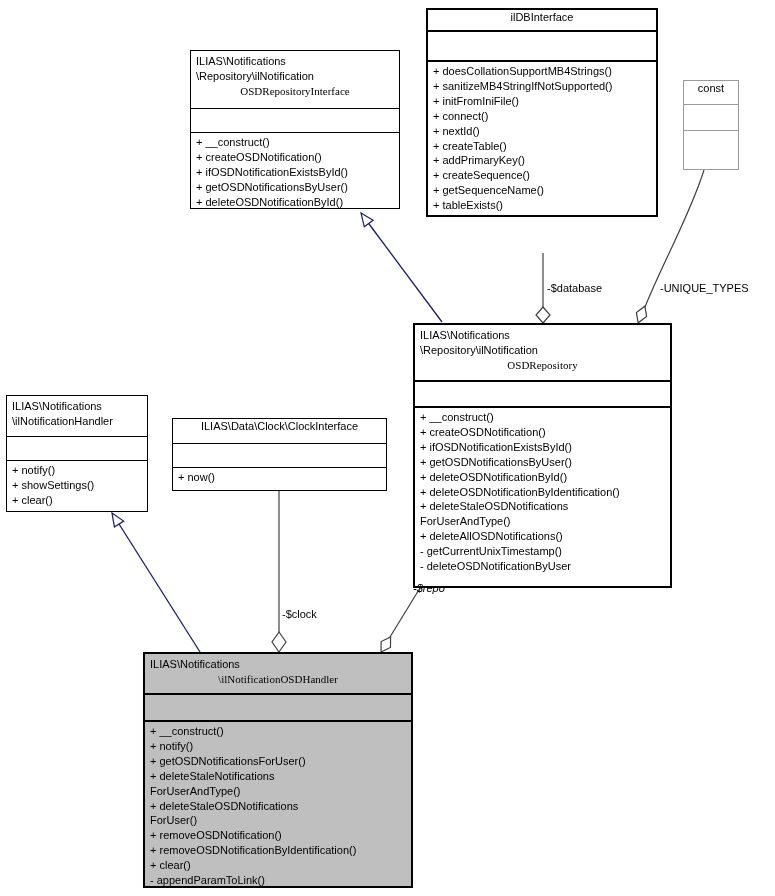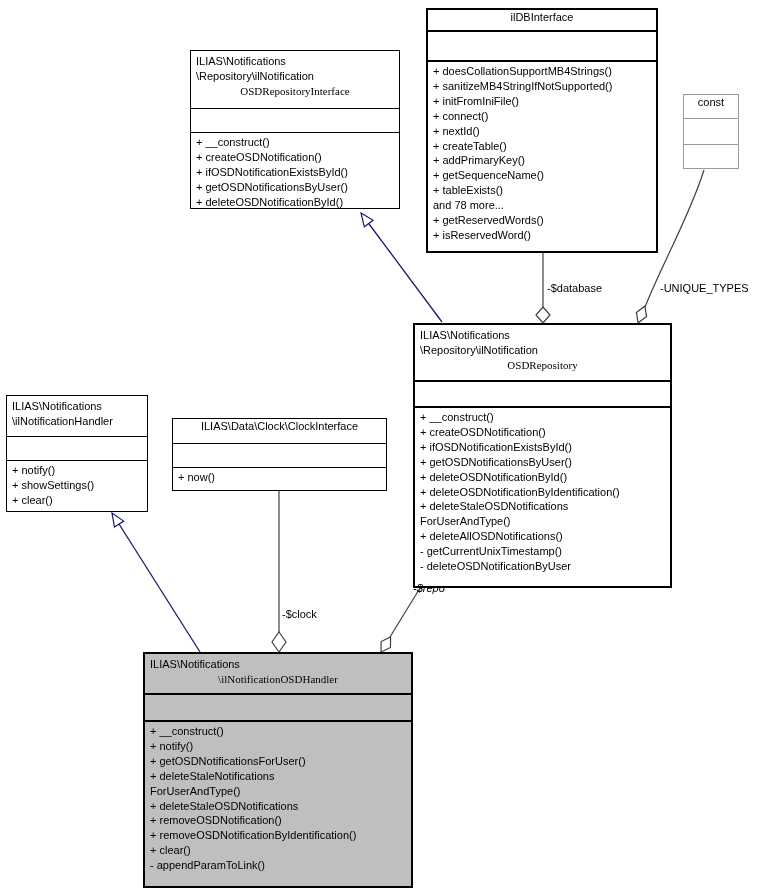--- a/index.html
+++ b/index.html
@@ -67,33 +67,34 @@
       <line x1="279" y1="491" x2="279" y2="632" stroke="#404040" stroke-width="1.2"></line>
       <polygon points="0,-10 7,0 0,10 -7,0" transform="translate(279,642)" fill="#ffffff" stroke="#404040" stroke-width="1.2"></polygon>
     </g>
 
     <g>
       <line x1="420" y1="588" x2="390" y2="637" stroke="#404040" stroke-width="1.2"></line>
       <polygon points="0,-9 5.5,0 0,9 -5.5,0" transform="translate(385.8,644.5) rotate(32)" fill="#ffffff" stroke="#404040" stroke-width="1.2"></polygon>
     </g>
   </svg>
 
-  <div class="cls heavy" style="left:426px; top:8px; width:232px; height:245px;">
+  <div class="cls heavy" style="left:426px; top:8px; width:232px; height:209px;">
     <div class="title center" style="height:20px; line-height:19px;">
         <div>ilDBInterface</div>
       </div>
     <div class="attrs" style="height:28px;"></div>
     <div class="methods">
         <div>+ doesCollationSupportMB4Strings()</div>
         <div>+ sanitizeMB4StringIfNotSupported()</div>
         <div>+ initFromIniFile()</div>
         <div>+ connect()</div>
         <div>+ nextId()</div>
         <div>+ createTable()</div>
         <div>+ addPrimaryKey()</div>
+        <div>+ createSequence()</div>
         <div>+ getSequenceName()</div>
         <div>+ tableExists()</div>
         <div>and 78 more...</div>
         <div>+ getReservedWords()</div>
         <div>+ isReservedWord()</div>
       </div>
   </div>
 
   <div class="cls" style="left:190px; top:50px; width:210px; height:159px;">
     <div class="title pad center-last" style="height:54px;">
@@ -104,21 +105,21 @@
     <div class="attrs" style="height:23px;"></div>
     <div class="methods">
         <div>+ __construct()</div>
         <div>+ createOSDNotification()</div>
         <div>+ ifOSDNotificationExistsById()</div>
         <div>+ getOSDNotificationsByUser()</div>
         <div>+ deleteOSDNotificationById()</div>
       </div>
   </div>
 
-  <div class="cls faint" style="left:683px; top:94px; width:56px; height:75px;">
+  <div class="cls faint" style="left:683px; top:80px; width:56px; height:90px;">
     <div class="title center" style="height:23px; line-height:22px;">
         <div>const</div>
       </div>
     <div class="attrs" style="height:25px;"></div>
     <div class="methods"></div>
   </div>
 
   <div class="cls heavy" style="left:413px; top:323px; width:259px; height:265px;">
     <div class="title pad center-last" style="height:52px;">
         <div>ILIAS\Notifications</div>
@@ -170,20 +171,21 @@
         <div>\ilNotificationOSDHandler</div>
       </div>
     <div class="attrs" style="height:25px;"></div>
     <div class="methods">
         <div>+ __construct()</div>
         <div>+ notify()</div>
         <div>+ getOSDNotificationsForUser()</div>
         <div>+ deleteStaleNotifications</div>
         <div>ForUserAndType()</div>
         <div>+ deleteStaleOSDNotifications</div>
+        <div>ForUser()</div>
         <div>+ removeOSDNotification()</div>
         <div>+ removeOSDNotificationByIdentification()</div>
         <div>+ clear()</div>
         <div>- appendParamToLink()</div>
       </div>
   </div>
 
   <div class="elabel" style="left:547px; top:281px;">-$database</div>
   <div class="elabel" style="left:660px; top:281px;">-UNIQUE_TYPES</div>
   <div class="elabel" style="left:282px; top:607px;">-$clock</div>

